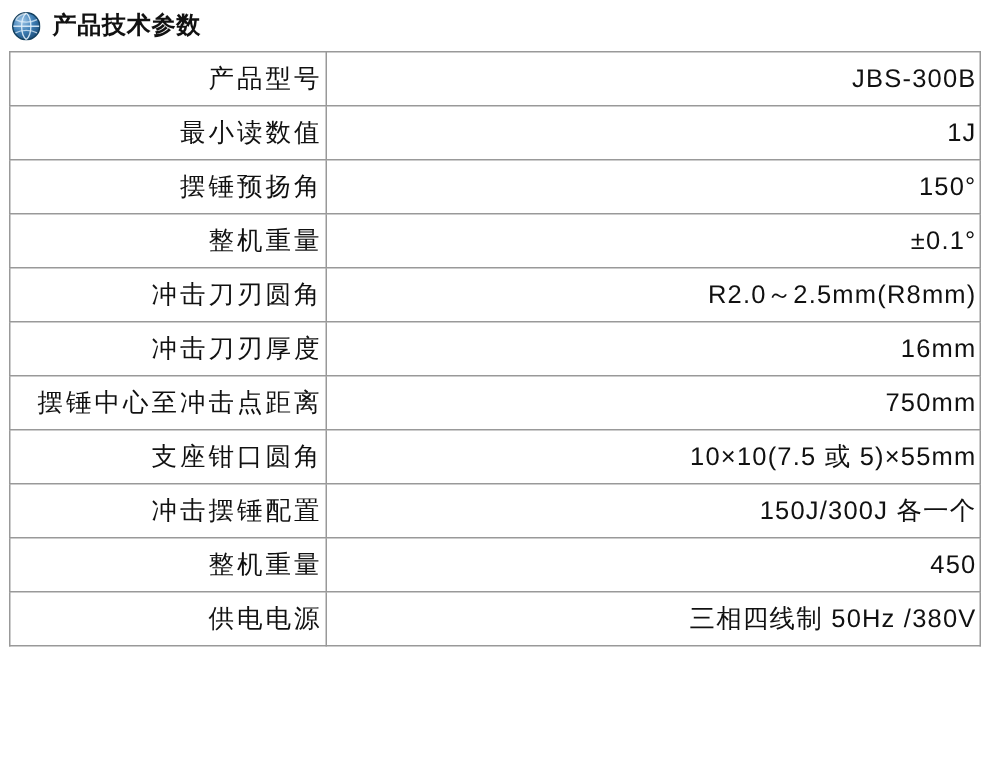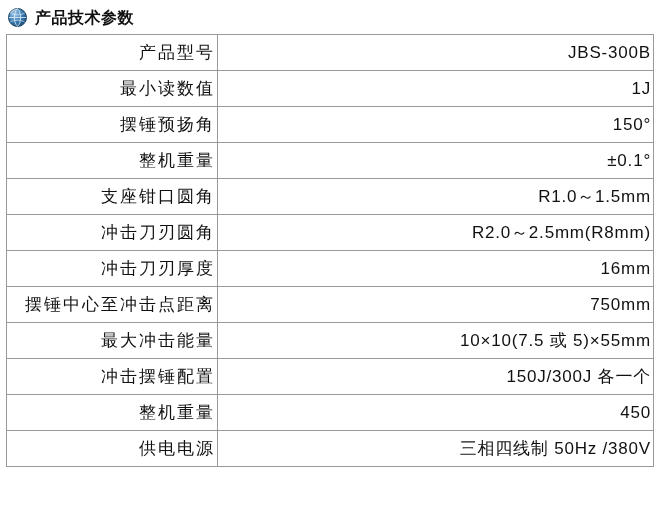--- a/index.html
+++ b/index.html
@@ -113,37 +113,33 @@
         </tr>
         <tr>
           <td class="label">摆锤预扬角</td>
           <td class="value">150°</td>
         </tr>
         <tr>
           <td class="label">整机重量</td>
           <td class="value">±0.1°</td>
         </tr>
         <tr>
-          <td class="label">支座钳口圆角</td>
-          <td class="value">R1.0～1.5mm</td>
-        </tr>
-        <tr>
           <td class="label">冲击刀刃圆角</td>
           <td class="value">R2.0～2.5mm(R8mm)</td>
         </tr>
         <tr>
           <td class="label">冲击刀刃厚度</td>
           <td class="value">16mm</td>
         </tr>
         <tr>
           <td class="label">摆锤中心至冲击点距离</td>
           <td class="value">750mm</td>
         </tr>
         <tr>
-          <td class="label">最大冲击能量</td>
+          <td class="label">支座钳口圆角</td>
           <td class="value">10×10(7.5 或 5)×55mm</td>
         </tr>
         <tr>
           <td class="label">冲击摆锤配置</td>
           <td class="value">150J/300J 各一个</td>
         </tr>
         <tr>
           <td class="label">整机重量</td>
           <td class="value">450</td>
         </tr>

